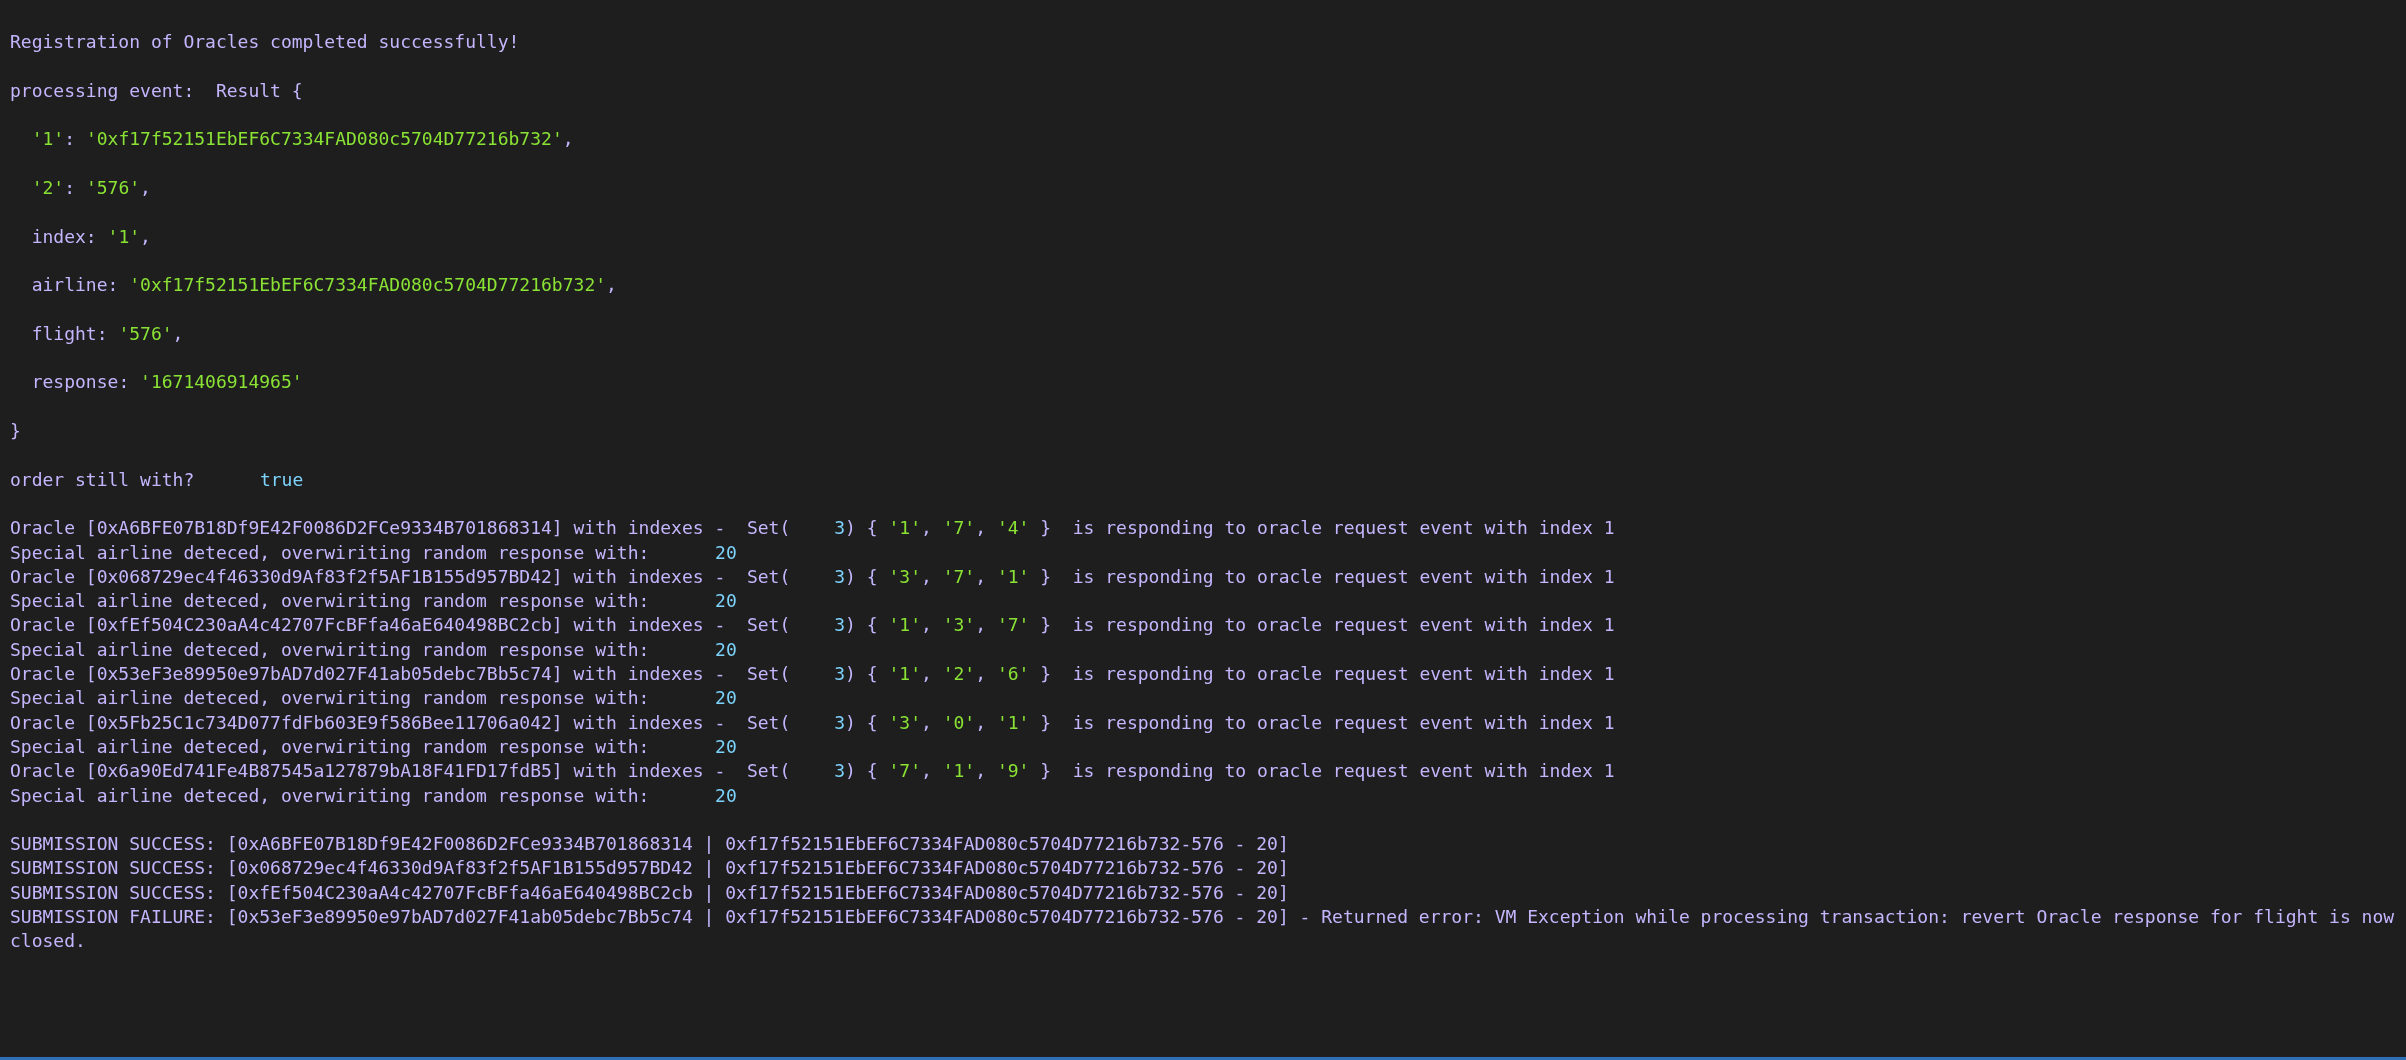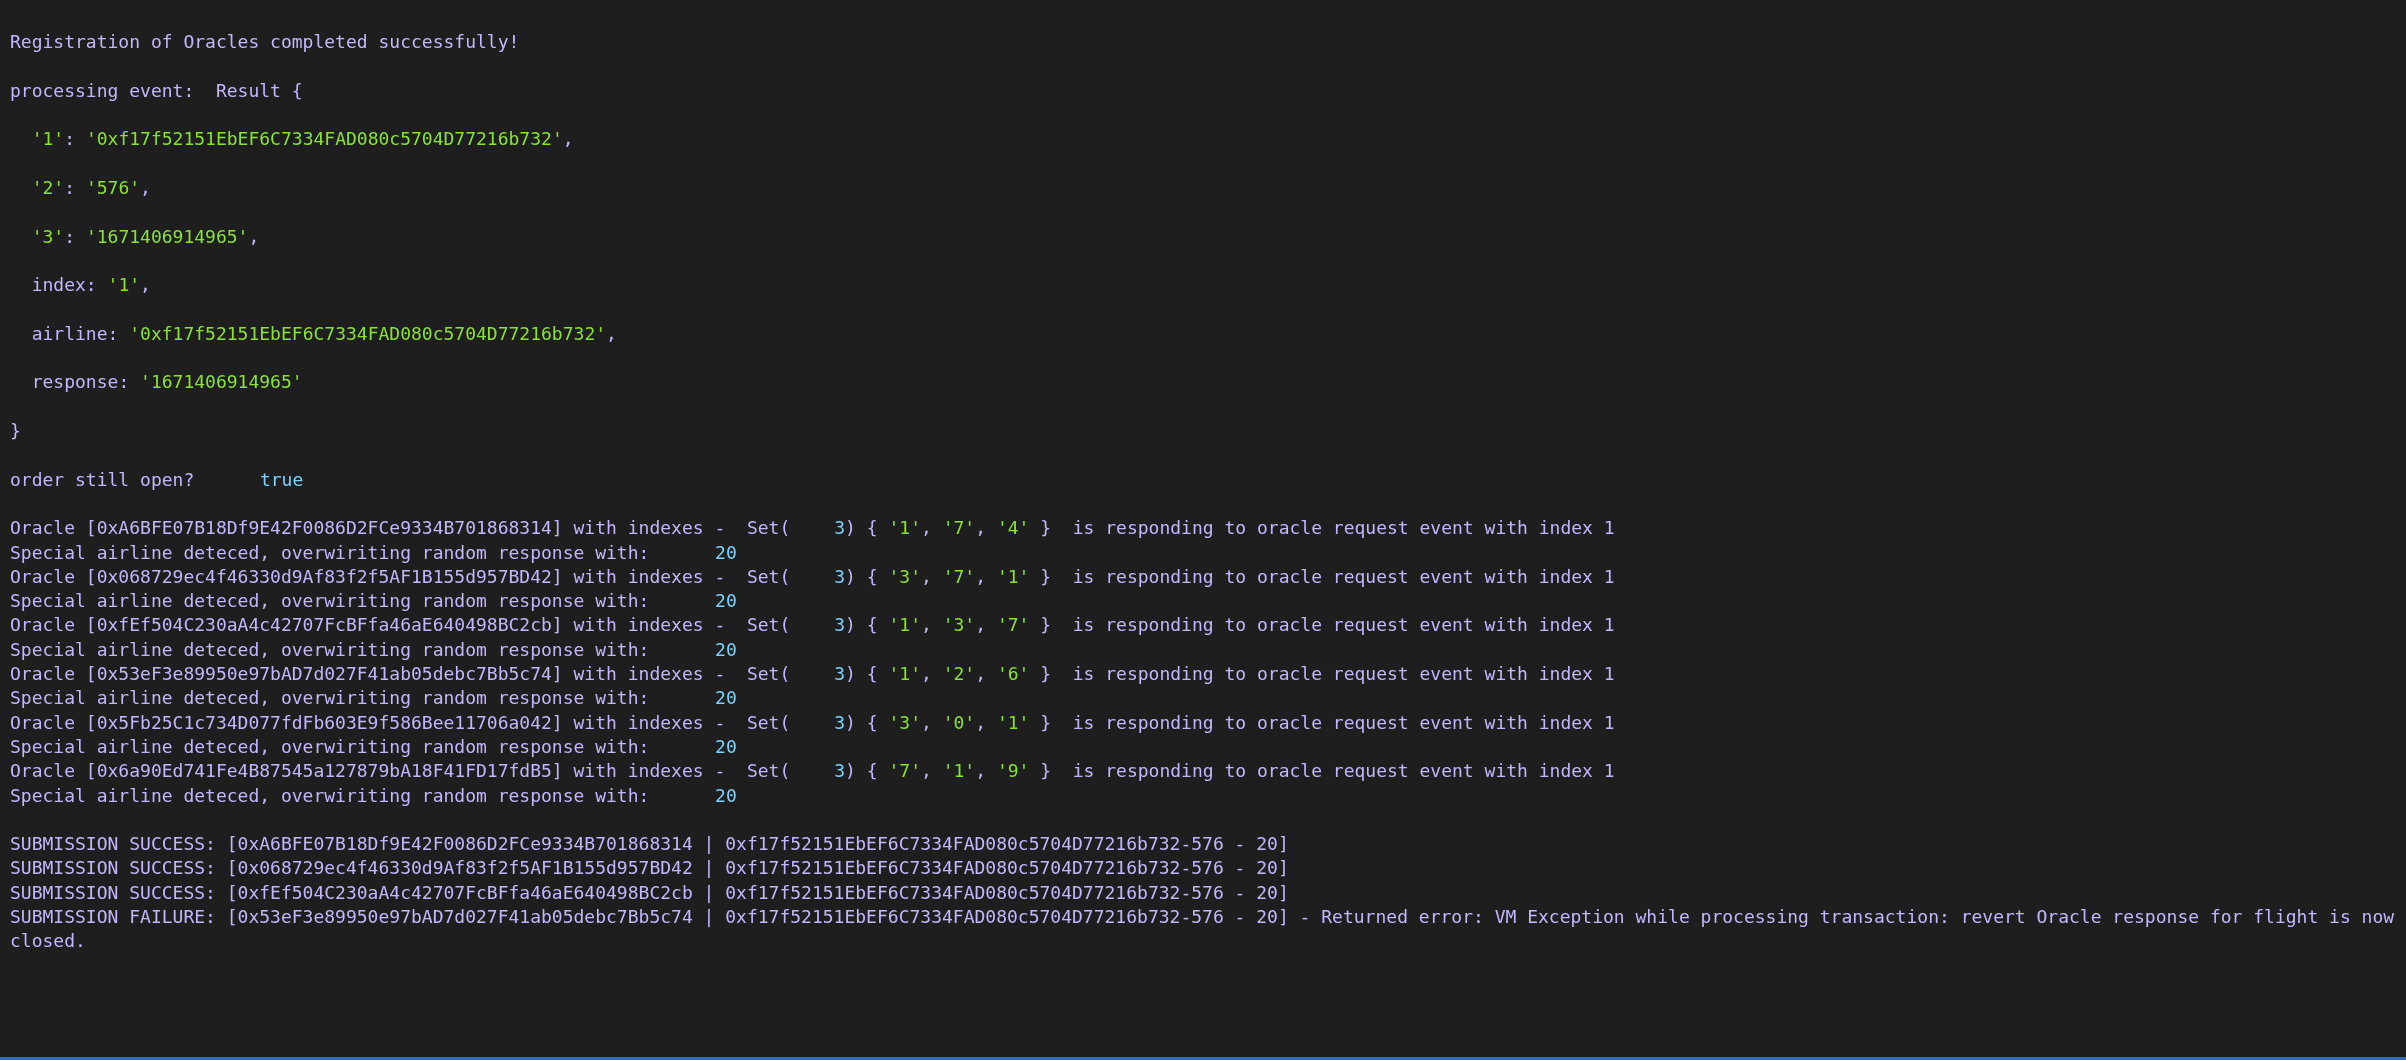--- a/index.html
+++ b/index.html
@@ -29,24 +29,24 @@
   }
 </style>
 </head>
 <body>
 
 <div class="terminal">
 <span class="line plain">Registration of Oracles completed successfully!</span>
 <span class="line plain">processing event:  Result {</span>
 <span class="line">  <span class="green">'1'</span><span class="plain">: </span><span class="green">'0xf17f52151EbEF6C7334FAD080c5704D77216b732'</span><span class="plain">,</span></span>
 <span class="line">  <span class="green">'2'</span><span class="plain">: </span><span class="green">'576'</span><span class="plain">,</span></span>
-<span class="line">  <span class="green">'3'</span><span class="plain">: </span><span class="green">'1671406914965'</span><span class="plain">,</span></span>
 <span class="line"><span class="plain">  index: </span><span class="green">'1'</span><span class="plain">,</span></span>
 <span class="line"><span class="plain">  airline: </span><span class="green">'0xf17f52151EbEF6C7334FAD080c5704D77216b732'</span><span class="plain">,</span></span>
+<span class="line"><span class="plain">  flight: </span><span class="green">'576'</span><span class="plain">,</span></span>
 <span class="line"><span class="plain">  response: </span><span class="green">'1671406914965'</span></span>
 <span class="line plain">}</span>
-<span class="line"><span class="plain">order still open?  </span><span class="yellow">true</span></span>
+<span class="line"><span class="plain">order still with?  </span><span class="yellow">true</span></span>
 <div id="oracles-container"><span class="line"><span class="plain">Oracle [0xA6BFE07B18Df9E42F0086D2FCe9334B701868314] with indexes -  Set(</span><span class="yellow">3</span><span class="plain">) { </span><span class="green">'1'</span><span class="plain">, </span><span class="green">'7'</span><span class="plain">, </span><span class="green">'4'</span><span class="plain"> }  is responding to oracle request event with index 1</span></span><span class="line"><span class="plain">Special airline deteced, overwiriting random response with:  </span><span class="yellow">20</span></span><span class="line"><span class="plain">Oracle [0x068729ec4f46330d9Af83f2f5AF1B155d957BD42] with indexes -  Set(</span><span class="yellow">3</span><span class="plain">) { </span><span class="green">'3'</span><span class="plain">, </span><span class="green">'7'</span><span class="plain">, </span><span class="green">'1'</span><span class="plain"> }  is responding to oracle request event with index 1</span></span><span class="line"><span class="plain">Special airline deteced, overwiriting random response with:  </span><span class="yellow">20</span></span><span class="line"><span class="plain">Oracle [0xfEf504C230aA4c42707FcBFfa46aE640498BC2cb] with indexes -  Set(</span><span class="yellow">3</span><span class="plain">) { </span><span class="green">'1'</span><span class="plain">, </span><span class="green">'3'</span><span class="plain">, </span><span class="green">'7'</span><span class="plain"> }  is responding to oracle request event with index 1</span></span><span class="line"><span class="plain">Special airline deteced, overwiriting random response with:  </span><span class="yellow">20</span></span><span class="line"><span class="plain">Oracle [0x53eF3e89950e97bAD7d027F41ab05debc7Bb5c74] with indexes -  Set(</span><span class="yellow">3</span><span class="plain">) { </span><span class="green">'1'</span><span class="plain">, </span><span class="green">'2'</span><span class="plain">, </span><span class="green">'6'</span><span class="plain"> }  is responding to oracle request event with index 1</span></span><span class="line"><span class="plain">Special airline deteced, overwiriting random response with:  </span><span class="yellow">20</span></span><span class="line"><span class="plain">Oracle [0x5Fb25C1c734D077fdFb603E9f586Bee11706a042] with indexes -  Set(</span><span class="yellow">3</span><span class="plain">) { </span><span class="green">'3'</span><span class="plain">, </span><span class="green">'0'</span><span class="plain">, </span><span class="green">'1'</span><span class="plain"> }  is responding to oracle request event with index 1</span></span><span class="line"><span class="plain">Special airline deteced, overwiriting random response with:  </span><span class="yellow">20</span></span><span class="line"><span class="plain">Oracle [0x6a90Ed741Fe4B87545a127879bA18F41FD17fdB5] with indexes -  Set(</span><span class="yellow">3</span><span class="plain">) { </span><span class="green">'7'</span><span class="plain">, </span><span class="green">'1'</span><span class="plain">, </span><span class="green">'9'</span><span class="plain"> }  is responding to oracle request event with index 1</span></span><span class="line"><span class="plain">Special airline deteced, overwiriting random response with:  </span><span class="yellow">20</span></span></div>
 <div id="subs-container"><span class="line plain">SUBMISSION SUCCESS: [0xA6BFE07B18Df9E42F0086D2FCe9334B701868314 | 0xf17f52151EbEF6C7334FAD080c5704D77216b732-576 - 20]</span><span class="line plain">SUBMISSION SUCCESS: [0x068729ec4f46330d9Af83f2f5AF1B155d957BD42 | 0xf17f52151EbEF6C7334FAD080c5704D77216b732-576 - 20]</span><span class="line plain">SUBMISSION SUCCESS: [0xfEf504C230aA4c42707FcBFfa46aE640498BC2cb | 0xf17f52151EbEF6C7334FAD080c5704D77216b732-576 - 20]</span><span class="line plain">SUBMISSION FAILURE: [0x53eF3e89950e97bAD7d027F41ab05debc7Bb5c74 | 0xf17f52151EbEF6C7334FAD080c5704D77216b732-576 - 20] - Returned error: VM Exception while processing transaction: revert Oracle response for flight is now closed.</span></div>
 
 </div>
 
 <div class="bottom-bar"></div>
 
 </body></html>

